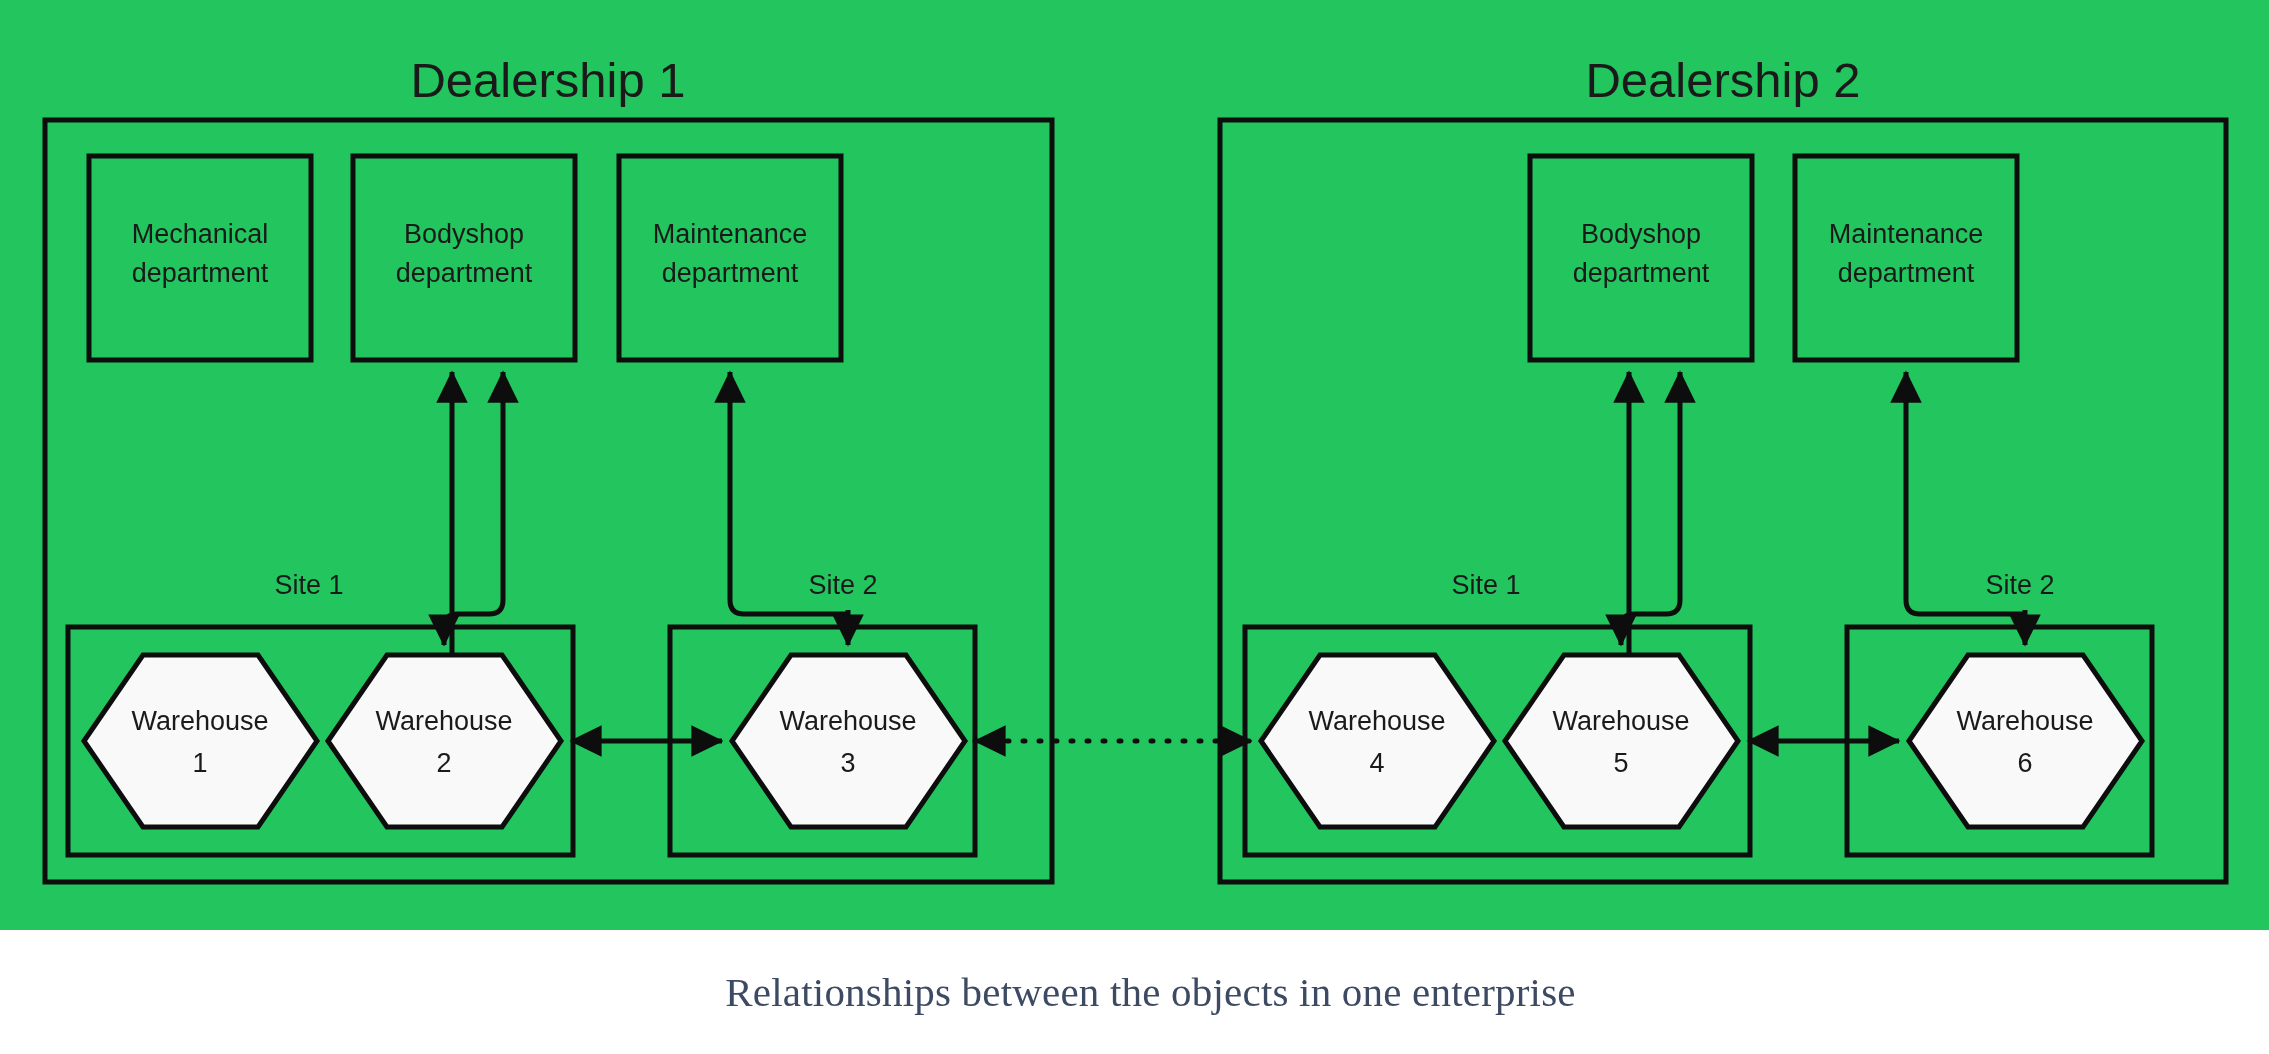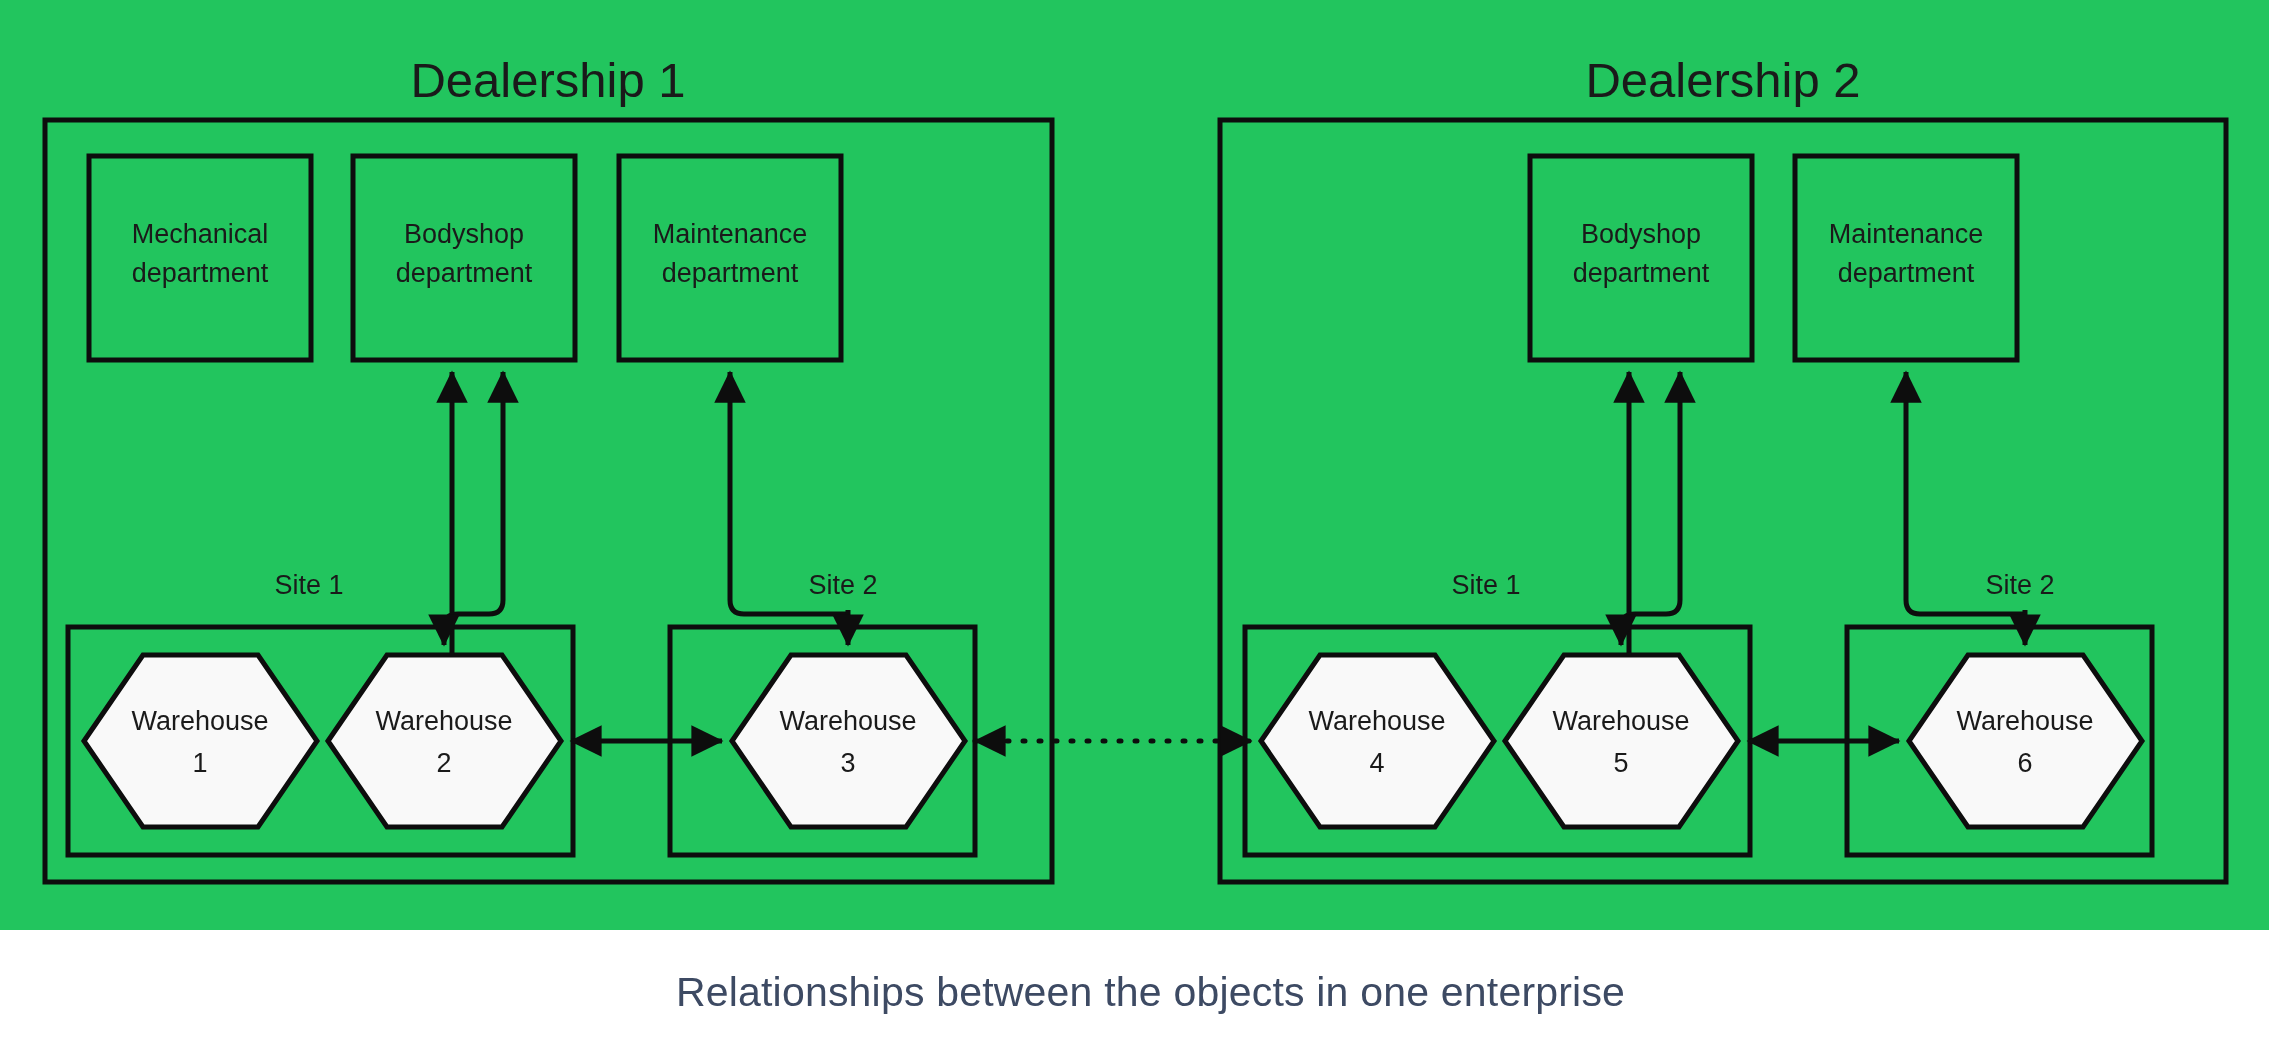--- a/index.html
+++ b/index.html
@@ -45,21 +45,21 @@
     left: 0;
     top: 930px;
     width: 2269px;
     height: 124px;
     display: flex;
     align-items: center;
     justify-content: center;
     background: #ffffff;
   }
   .caption-text {
-    font-family: Liberation Sans, sans-serif;
+    font-family: Liberation Serif, serif;
     font-size: 41px;
     color: #3d4a63;
     letter-spacing: 0.2px;
     white-space: nowrap;
     margin-left: 32px;
   }
 </style>
 </head>
 <body>
 

